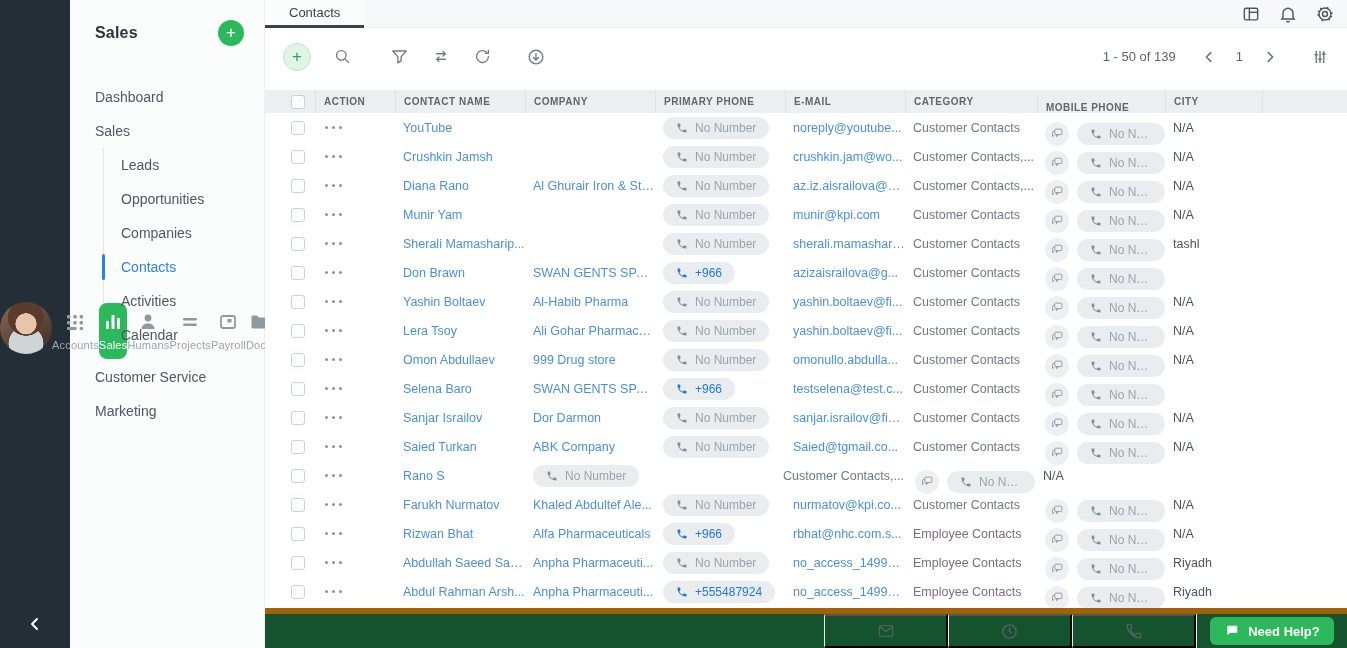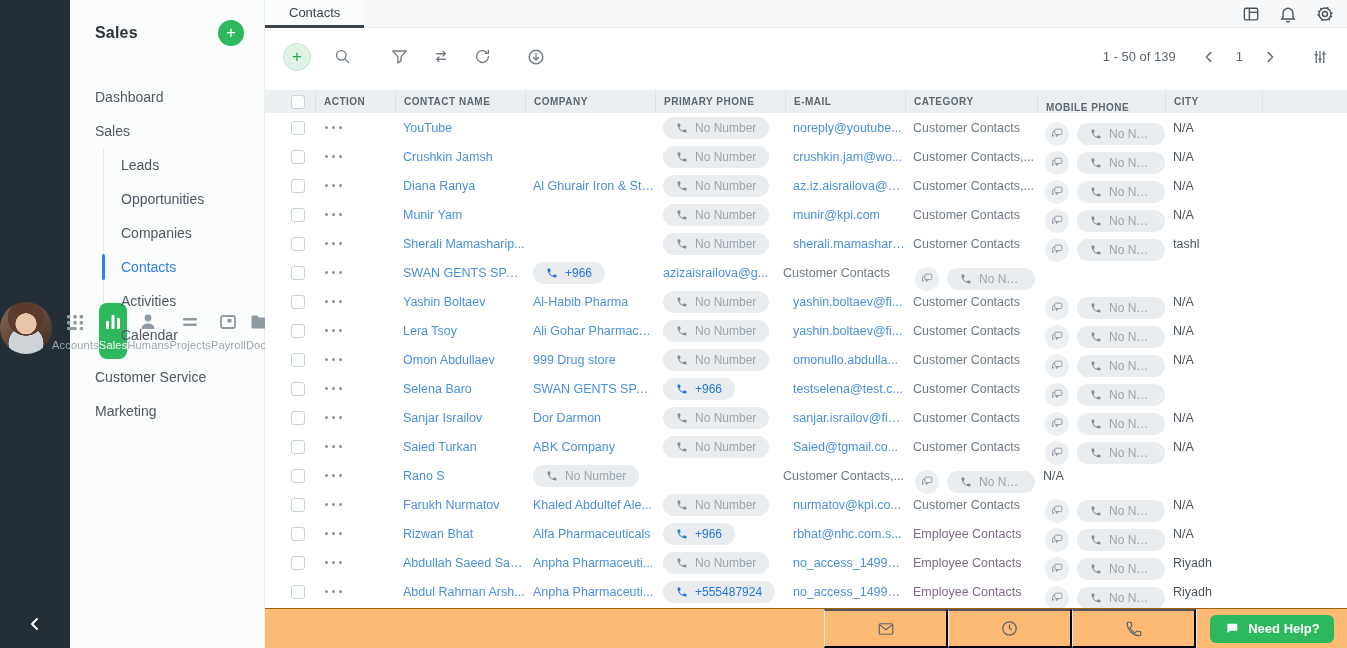--- a/index.html
+++ b/index.html
@@ -104,22 +104,22 @@
   .pill span { overflow:hidden; text-overflow:ellipsis; white-space:nowrap; }
   .cat { color:#6e7a83; overflow:hidden; text-overflow:ellipsis; }
   .cat.employee { color:#7e6a84; }
   .chatbtn { width:24px; height:24px; border-radius:50%; background:#edf0f2; border:none;
     display:flex; align-items:center; justify-content:center; cursor:pointer; margin-right:8px;
     flex-shrink:0; }
   .chatbtn svg { stroke:#828d95; fill:none; stroke-width:1.5; }
   .city { color:#4c565e; }
 
   
-  .footer { height:40px; border-top:1px solid #a16207; display:flex; align-items:stretch;
-    flex-shrink:0; background:#fdba74; }
+  .footer { height:40px; border-top:6px solid #a16207; display:flex; align-items:stretch;
+    flex-shrink:0; background:#14532d; }
   .f-spacer { flex:1; }
   .f-cell { width:124px; border-left:1px solid #e6e9eb; display:flex; align-items:center;
     justify-content:center; cursor:pointer; background:none; }
   .f-cell svg { stroke:#5a646d; fill:none; stroke-width:1.6; }
   .f-help { width:151px; border-left:1px solid #e6e9eb; display:flex; align-items:center;
     justify-content:center; }
   .help-btn { background:#2eb85c; color:#fff; border:none; border-radius:6px; height:28px;
     padding:0 14px; font-size:13px; font-weight:bold; display:flex; align-items:center; gap:8px;
     cursor:pointer; font-family:inherit; }
 </style>
@@ -421,21 +421,21 @@
             <span class="cb"></span>
           </div>
           <div class="c col-action">
             <span class="dots">
               <i></i>
               <i></i>
               <i></i>
             </span>
           </div>
           <div class="c col-name">
-            <a class="lnk">Diana Ranya</a>
+            <a class="lnk">Diana Rano</a>
           </div>
           <div class="c col-company">
             <a class="lnk">Al Ghurair Iron &amp; Ste...</a>
           </div>
           <div class="c col-phone">
             <button class="pill">
               <svg class="ph" width="12" height="12" viewBox="0 0 24 24">
                 <path d="M6.62 10.79c1.44 2.83 3.76 5.14 6.59 6.59l2.2-2.2c.27-.27.67-.36 1.02-.24 1.12.37 2.33.57 3.57.57.55 0 1 .45 1 1V20c0 .55-.45 1-1 1-9.39 0-17-7.61-17-17 0-.55.45-1 1-1h3.5c.55 0 1 .45 1 1 0 1.25.2 2.45.57 3.57.11.35.03.74-.25 1.02l-2.2 2.2z"></path>
               </svg>
               <span>No Number</span>
@@ -575,20 +575,23 @@
         <div class="trow">
           <div class="c col-check">
             <span class="cb"></span>
           </div>
           <div class="c col-action">
             <span class="dots">
               <i></i>
               <i></i>
               <i></i>
             </span>
+          </div>
+          <div class="c col-name">
+            <a class="lnk">Don Brawn</a>
           </div>
           <div class="c col-company">
             <a class="lnk">SWAN GENTS SPA C...</a>
           </div>
           <div class="c col-phone">
             <button class="pill blue">
               <svg class="ph" width="12" height="12" viewBox="0 0 24 24">
                 <path d="M6.62 10.79c1.44 2.83 3.76 5.14 6.59 6.59l2.2-2.2c.27-.27.67-.36 1.02-.24 1.12.37 2.33.57 3.57.57.55 0 1 .45 1 1V20c0 .55-.45 1-1 1-9.39 0-17-7.61-17-17 0-.55.45-1 1-1h3.5c.55 0 1 .45 1 1 0 1.25.2 2.45.57 3.57.11.35.03.74-.25 1.02l-2.2 2.2z"></path>
               </svg>
               <span>+966</span>

